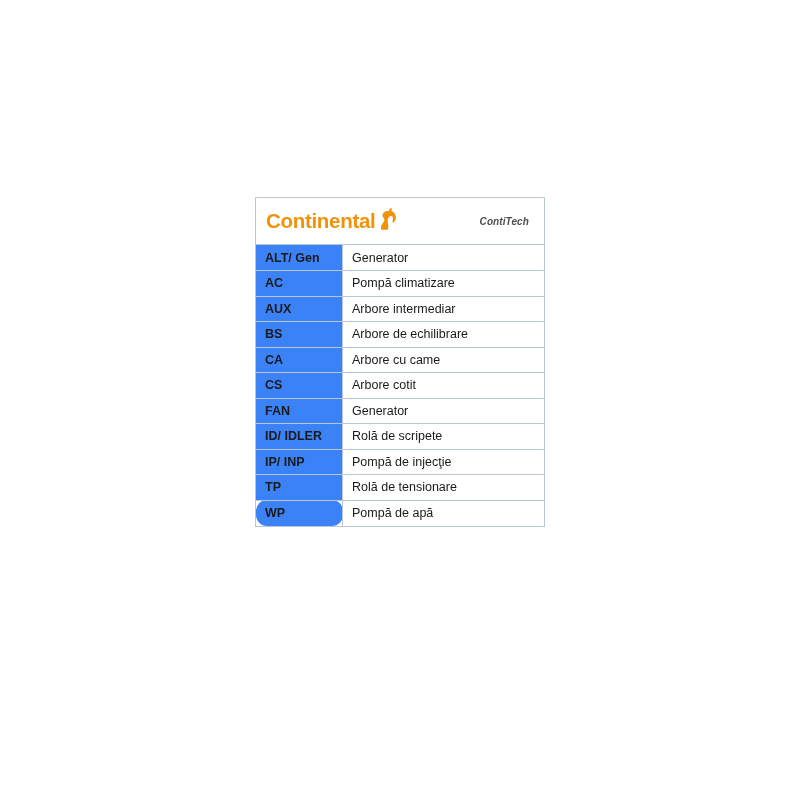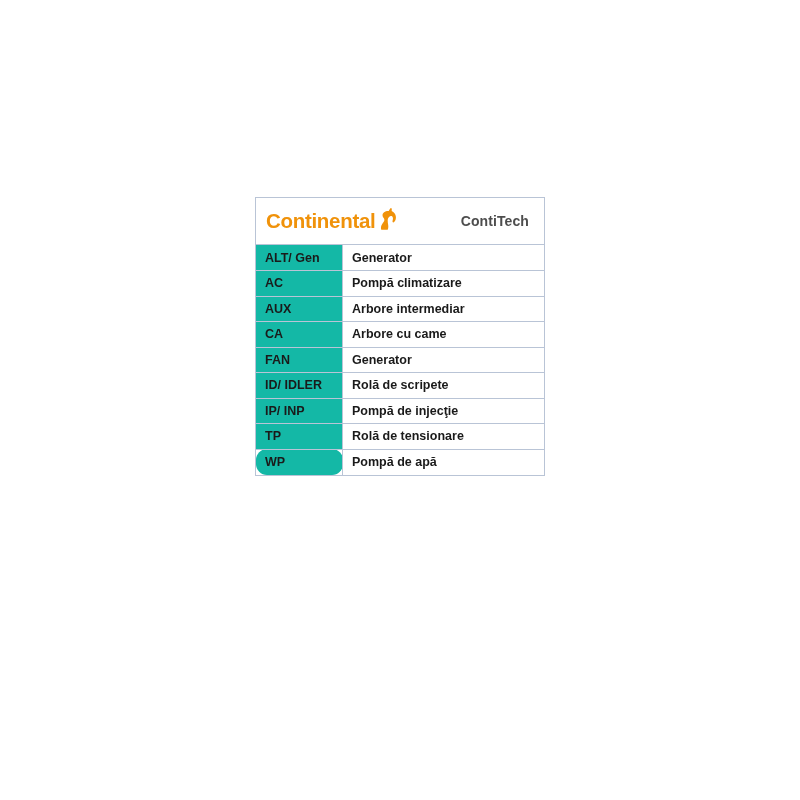--- a/index.html
+++ b/index.html
@@ -52,24 +52,25 @@
   .horse-icon {
     display: inline-block;
     width: 19px;
     height: 22px;
     margin-left: 1px;
     position: relative;
     top: -2px;
   }
   .brand-sub {
     color: #4d4d4d;
-    font-size: 14px;
+    font-size: 10px;
     font-weight: bold;
     letter-spacing: 0.1px;
     padding-right: 2px;
+    font-style: italic;
   }
   table.legend {
     border-collapse: collapse;
     width: 100%;
     table-layout: fixed;
   }
   table.legend tr {
     height: 25.5px;
   }
   table.legend td {
@@ -80,29 +81,29 @@
     vertical-align: middle;
     white-space: nowrap;
     overflow: hidden;
   }
   table.legend tr:last-child td {
     border-bottom: none;
     border-radius: 11px;
   }
   td.code {
     width: 77px;
-    background: #14b8a6;
+    background: #3b82f6;
     font-weight: bold;
     border-right: 1px solid #b9c4d6;
     color: #101010;
     margin-top: 8px;
   }
   td.desc {
     background: #ffffff;
-    font-weight: bold;
+    font-weight: normal;
     padding-left: 10px;
   }
 </style>
 </head>
 <body>
 
 <div id="stage">
 
   <div class="legend-card">
 
@@ -126,22 +127,30 @@
         </tr>
         <tr>
           <td class="code">AC</td>
           <td class="desc">Pompă climatizare</td>
         </tr>
         <tr>
           <td class="code">AUX</td>
           <td class="desc">Arbore intermediar</td>
         </tr>
         <tr>
+          <td class="code">BS</td>
+          <td class="desc">Arbore de echilibrare</td>
+        </tr>
+        <tr>
           <td class="code">CA</td>
           <td class="desc">Arbore cu came</td>
+        </tr>
+        <tr>
+          <td class="code">CS</td>
+          <td class="desc">Arbore cotit</td>
         </tr>
         <tr>
           <td class="code">FAN</td>
           <td class="desc">Generator</td>
         </tr>
         <tr>
           <td class="code">ID/ IDLER</td>
           <td class="desc">Rolă de scripete</td>
         </tr>
         <tr>

